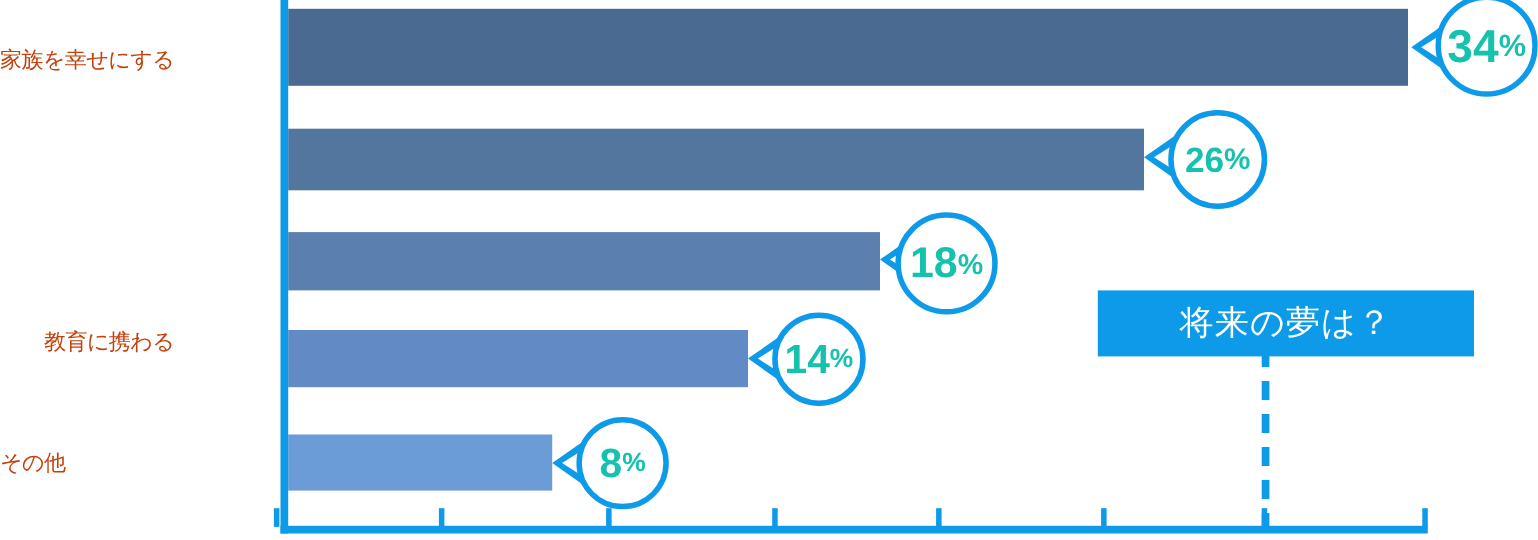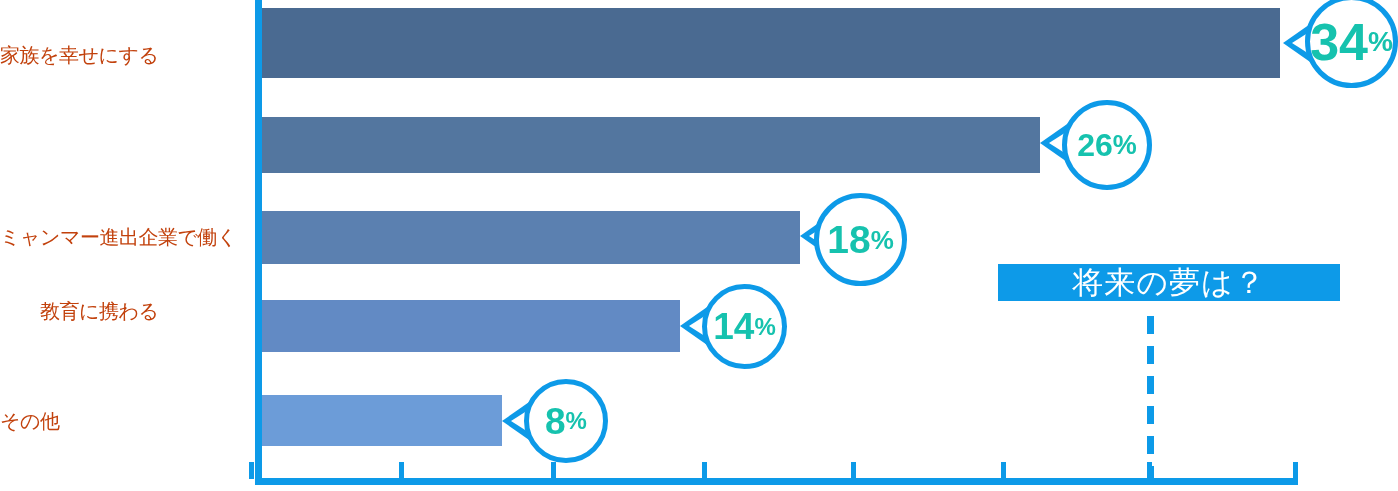--- a/index.html
+++ b/index.html
@@ -84,21 +84,21 @@
   .tail-inner {
     border-top:14px solid transparent;
     border-bottom:14px solid transparent;
     border-right:22px solid #ffffff;
   }
 
   
   .title-box {
     position:absolute;
     left:998px; top:264px;
-    width:342px; height:37px;
+    width:342px; height:60px;
     background:#0d9ae8;
     color:#ffffff;
     display:flex;
     align-items:center;
     justify-content:center;
     font-size:31px;
     letter-spacing:1px;
     z-index:7;
   }
   .title-dash {
@@ -111,21 +111,20 @@
        #0d9ae8 0px, #0d9ae8 18px,
        rgba(0,0,0,0) 18px, rgba(0,0,0,0) 30px);
   }
 </style>
 </head>
 <body>
 
 <div id="stage">
 
   <div class="cat-label" style="top:44px;">家族を幸せにする</div>
-  <div class="cat-label" style="top:226px;">ミャンマー進出企業で働く</div>
   <div class="cat-label" style="top:300px;padding-left:40px;">教育に携わる</div>
   <div class="cat-label" style="top:410px;">その他</div>
 
   <div class="bar" style="top:8px;   width:1018px; height:70px; background:#4a6a91;"></div>
   <div class="bar" style="top:117px; width:778px;  height:56px; background:#53769f;"></div>
   <div class="bar" style="top:211px; width:538px;  height:53px; background:#5b80b0;"></div>
   <div class="bar" style="top:300px; width:418px;  height:52px; background:#628ac4;"></div>
   <div class="bar" style="top:395px; width:240px;  height:51px; background:#6c9cd8;"></div>
 
   <div class="axis-y"></div>
@@ -136,21 +135,21 @@
   <div class="tick" style="left:551px;"></div>
   <div class="tick" style="left:702px;"></div>
   <div class="tick" style="left:851px;"></div>
   <div class="tick" style="left:1001px;"></div>
   <div class="tick" style="left:1147px;"></div>
   <div class="tick" style="left:1293px;"></div>
 
   <div class="tail tail-outer" style="left:1283px; top:22px;"></div>
   <div class="tail tail-inner" style="left:1292px; top:29px;"></div>
   <div class="bubble" style="left:1305px; top:-5px; width:93px; height:93px;">
-    <span class="val" style="font-size:52px;">34</span>
+    <span class="val" style="font-size:42px;">34</span>
       <span class="pct" style="font-size:28px;">%</span>
   </div>
 
   <div class="tail tail-outer" style="left:1040px; top:122px;"></div>
   <div class="tail tail-inner" style="left:1049px; top:129px;"></div>
   <div class="bubble" style="left:1062px; top:100px; width:90px; height:90px;">
     <span class="val" style="font-size:32px;">26</span>
       <span class="pct" style="font-size:27px;">%</span>
   </div>
 

